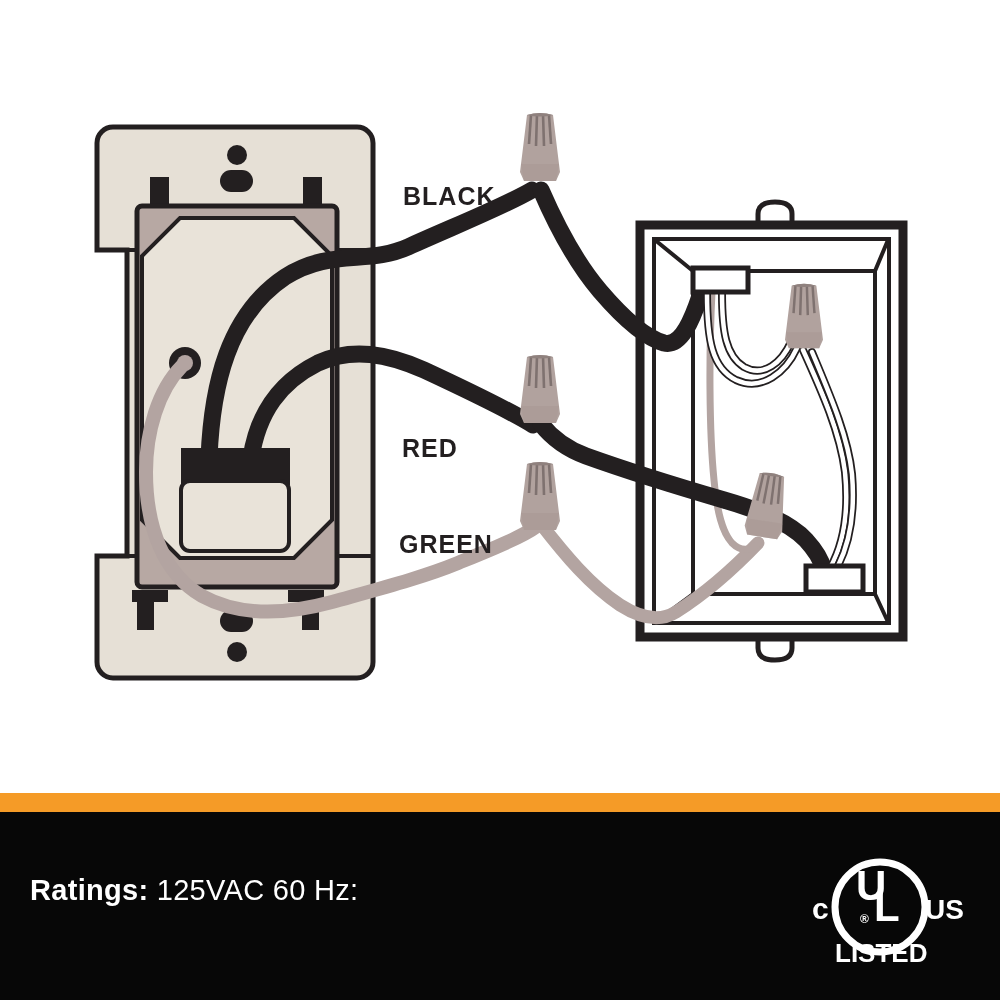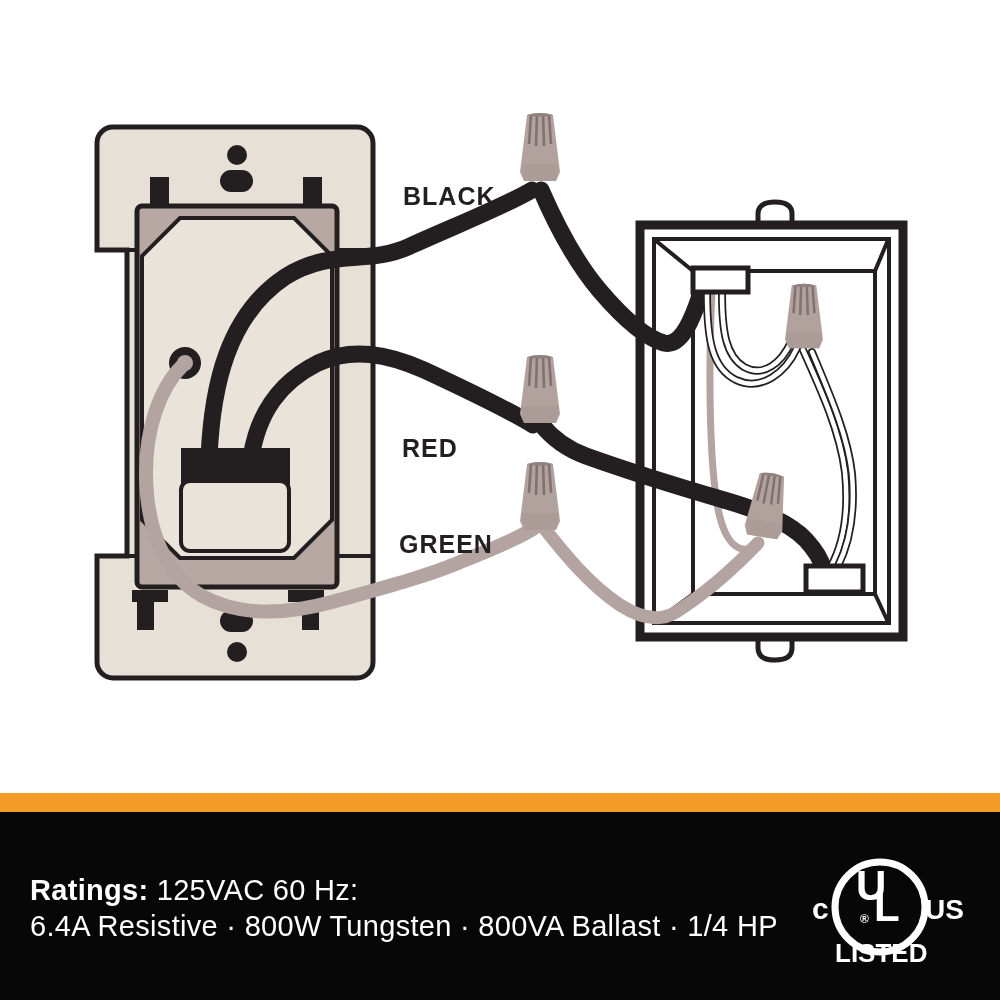--- a/index.html
+++ b/index.html
@@ -117,21 +117,20 @@
   <text class="wire-label" x="403" y="205">BLACK</text>
   <text class="wire-label" x="402" y="457">RED</text>
   <text class="wire-label" x="399" y="553">GREEN</text>
 </svg>
 
 <div id="orange-bar"></div>
 
 <div id="footer">
   <div id="ratings">
     <div><span class="bold">Ratings:</span>&nbsp;<span>125VAC 60 Hz:</span></div>
-    <div>6.4A Resistive · 800W Tungsten · 800VA Ballast · 1/4 HP</div>
   </div>
 
   <svg id="ul-logo" width="170" height="125" viewBox="0 0 170 125">
     <circle cx="82" cy="62" r="45" fill="none" stroke="#ffffff" stroke-width="7"></circle>
     <text class="ul-text" x="58" y="55" font-size="42">U</text>
     <text class="ul-text" x="76" y="76" font-size="42">L</text>
     <text class="ul-text" x="62" y="78" font-size="12">®</text>
     <text class="ul-text" x="14" y="74" font-size="30">c</text>
     <text class="ul-text" x="127" y="74" font-size="28">US</text>
     <text class="ul-text" x="37" y="117" font-size="26">LISTED</text>

